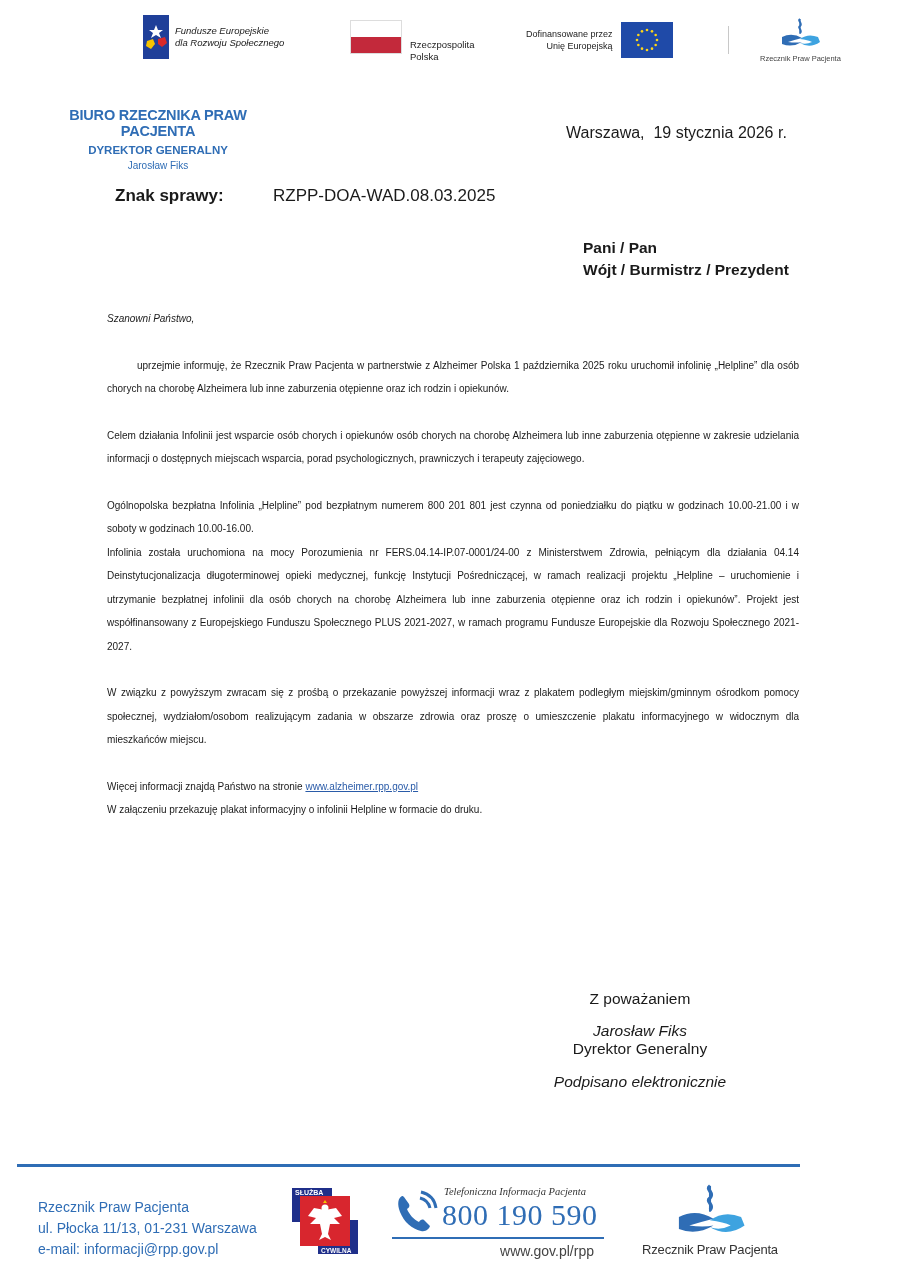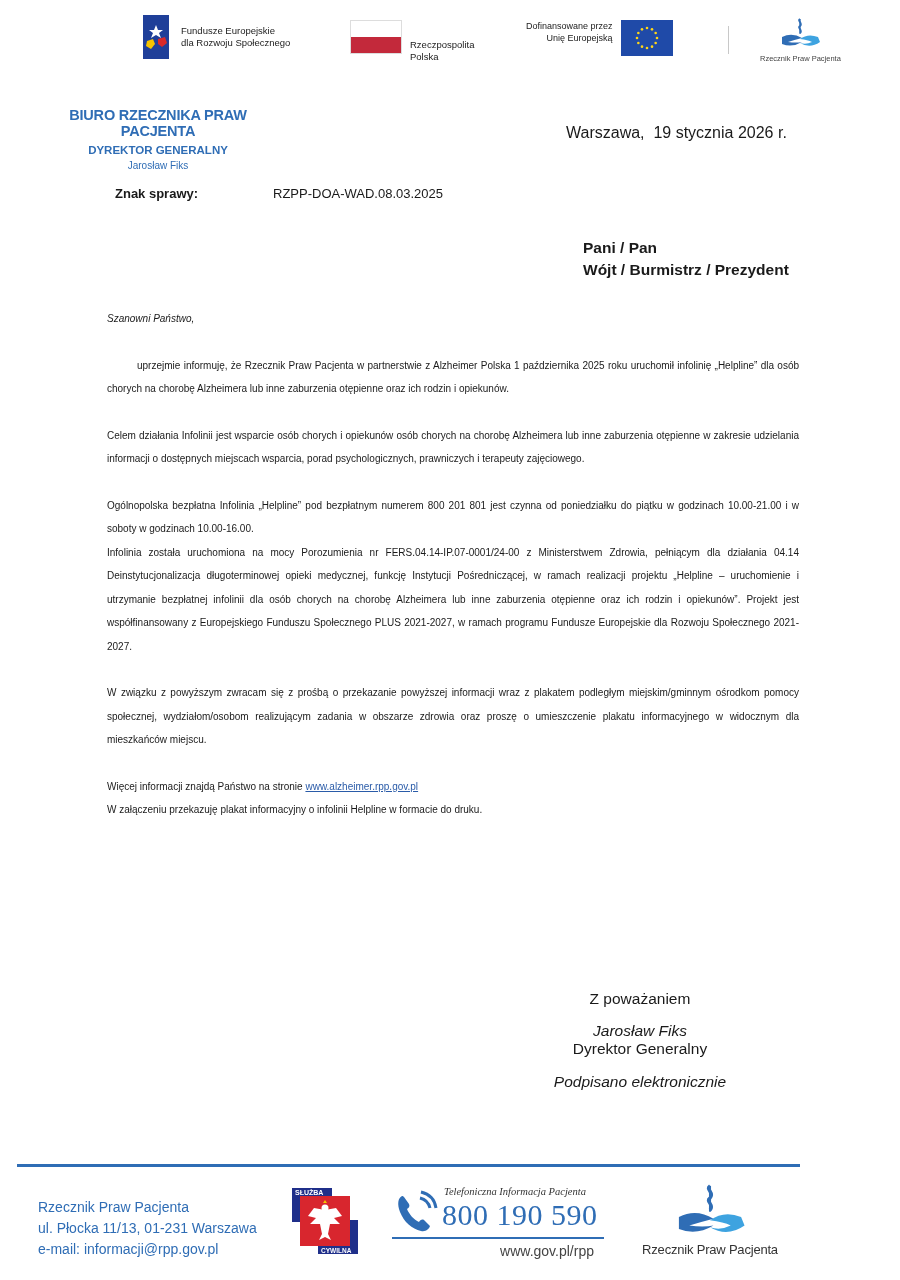--- a/index.html
+++ b/index.html
@@ -1,47 +1,47 @@
 <!DOCTYPE html>
 <html><head>
 <meta charset="utf-8">
 <style>
   html, body { margin: 0; padding: 0; background: #ffffff; }
   body { width: 900px; height: 1280px; position: relative; overflow: hidden;
          font-family: "Liberation Sans", sans-serif; color: #1a1a1a; }
   .abs { position: absolute; }
 
   
-  .logo-fe { left: 143px; top: 14px; width: 160px; height: 46px; display: flex; align-items: center; gap: 12px; }
+  .logo-fe { left: 143px; top: 14px; width: 160px; height: 46px; display: flex; align-items: center; gap: 6px; font-style: italic; }
   .logo-fe .mark { width: 26px; height: 44px; }
   .logo-fe .txt { font-size: 9.5px; line-height: 12px; color: #222; }
 
   .logo-rp { left: 350px; top: 20px; width: 140px; height: 40px; display: flex; align-items: flex-start; gap: 8px; }
   .flag { width: 52px; height: 34px; border: 1px solid #ddd; box-sizing: border-box; display: flex; flex-direction: column; }
   .flag .w { flex: 1; background: #fff; } .flag .r { flex: 1; background: #c3293b; }
   .logo-rp .txt { font-size: 9.5px; line-height: 12px; color: #222; margin-top: 19px; }
 
-  .logo-ue { left: 526px; top: 20px; width: 160px; height: 40px; display: flex; gap: 8px; }
+  .logo-ue { left: 526px; top: 20px; width: 160px; height: 40px; display: flex; align-items: center; gap: 8px; }
   .logo-ue .txt { font-size: 9px; line-height: 12px; text-align: right; color: #222; }
   .eu-flag { width: 52px; height: 36px; background: #1f4aa8; position: relative; }
 
   .vsep { left: 728px; top: 26px; width: 1px; height: 28px; background: #c8c8c8; }
 
   .logo-rpp-top { left: 760px; top: 18px; width: 80px; height: 44px; text-align: center; }
   .logo-rpp-top .txt { font-size: 7.5px; color: #444; margin-top: 2px; white-space: nowrap; }
 
   
   .head-org { left: 38px; top: 107px; width: 240px; text-align: center; color: #2f6db5; font-weight: bold; }
   .head-org .l1 { font-size: 14.5px; letter-spacing: -0.2px; }
   .head-org .l2 { font-size: 11.5px; margin-top: 5px; }
   .head-org .l3 { font-size: 10px; margin-top: 4px; font-weight: normal; }
 
   .date { left: 566px; top: 124px; font-size: 16px; color: #1a1a1a; }
 
-  .ref { left: 115px; top: 186px; font-size: 13px; }
+  .ref { left: 115px; top: 186px; font-size: 17px; }
   .ref .lbl { font-weight: bold; display: inline-block; width: 158px; }
 
   .addressee { left: 583px; top: 237px; font-size: 15.5px; font-weight: bold; line-height: 22px; }
 
   
   .letter-body { left: 107px; top: 307px; width: 692px; font-size: 10px; line-height: 23.5px; }
   .letter-body p { margin: 0; text-align: justify; }
   .letter-body .salute { font-style: italic; margin-bottom: 23px; }
   .letter-body .gap { margin-top: 23px; }
   .letter-body .indent { text-indent: 30px; }

